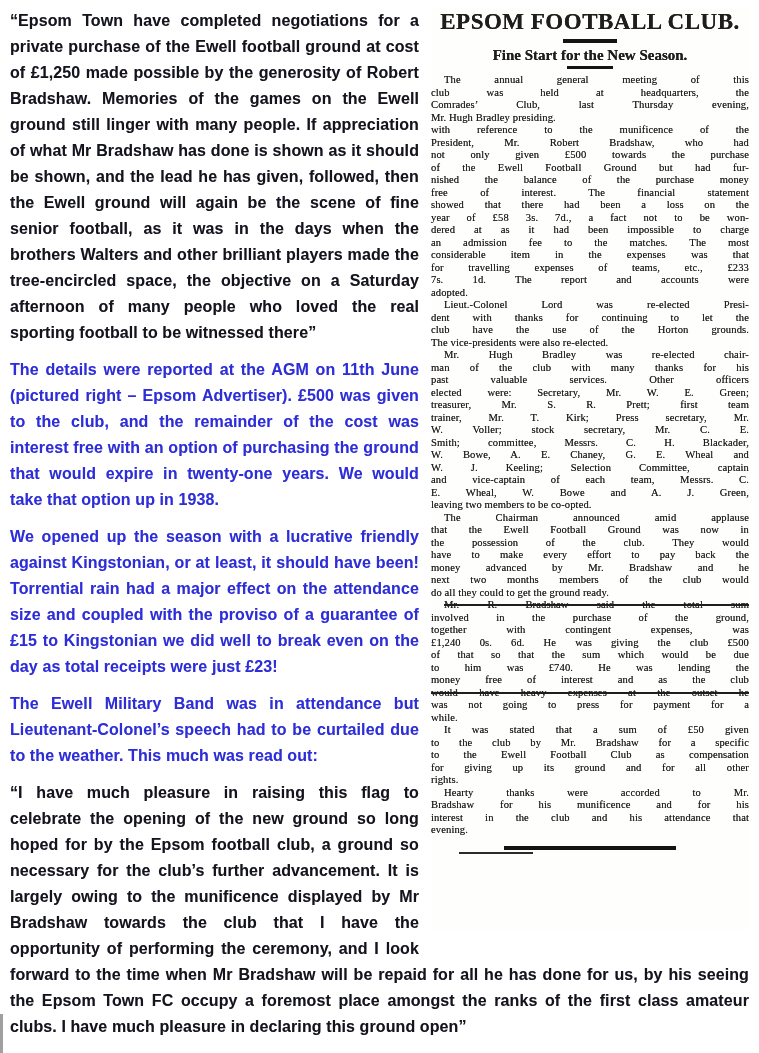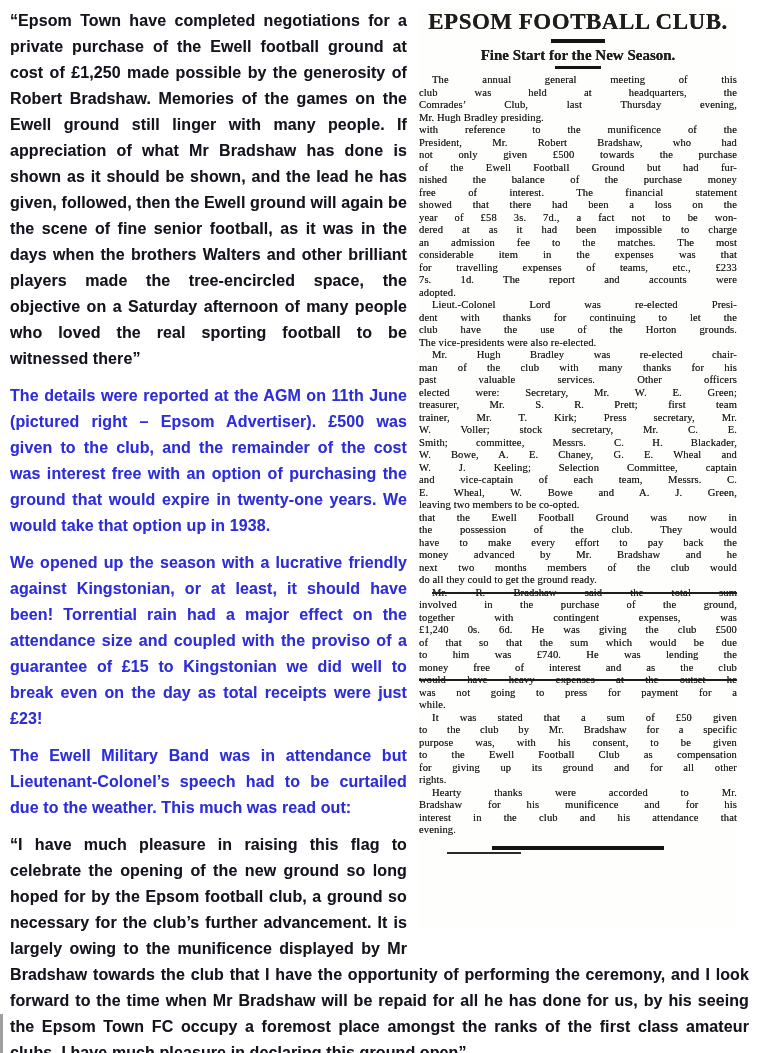--- a/index.html
+++ b/index.html
@@ -10,21 +10,21 @@
   }
   html,body{margin:0;padding:0;background:#fff;}
   body{width:759px;height:1053px;overflow:hidden;position:relative;}
   .page{
     box-sizing:border-box;width:759px;height:1053px;
     padding:8px 10px 0 10px;background:var(--paper);
     position:relative;
   }
   
   .clipping{
-    float:right;width:318px;height:922px;margin:0 12px 8px 12px;
+    float:right;width:318px;height:922px;margin:0 0 8px 12px;
     box-sizing:border-box;
     color:var(--news-ink);
     font-family:"Liberation Serif","DejaVu Serif",serif;
     background:#fefefd;
   }
   .clip-title{
     font-size:23px;font-weight:bold;text-align:center;
     letter-spacing:.5px;white-space:nowrap;line-height:28px;
     text-shadow:0 0 .5px currentColor;
   }
@@ -101,39 +101,39 @@
         <div class="clip-line">elected were: Secretary, Mr. W. E. Green;</div>
         <div class="clip-line">treasurer, Mr. S. R. Prett; first team</div>
         <div class="clip-line">trainer, Mr. T. Kirk; Press secretary, Mr.</div>
         <div class="clip-line">W. Voller; stock secretary, Mr. C. E.</div>
         <div class="clip-line">Smith; committee, Messrs. C. H. Blackader,</div>
         <div class="clip-line">W. Bowe, A. E. Chaney, G. E. Wheal and</div>
         <div class="clip-line">W. J. Keeling; Selection Committee, captain</div>
         <div class="clip-line">and vice-captain of each team, Messrs. C.</div>
         <div class="clip-line">E. Wheal, W. Bowe and A. J. Green,</div>
         <div class="clip-line end">leaving two members to be co-opted.</div>
+        <div class="clip-line indent">The Chairman announced amid applause</div>
         <div class="clip-line">that the Ewell Football Ground was now in</div>
         <div class="clip-line">the possession of the club. They would</div>
         <div class="clip-line">have to make every effort to pay back the</div>
         <div class="clip-line">money advanced by Mr. Bradshaw and he</div>
         <div class="clip-line">next two months members of the club would</div>
         <div class="clip-line end">do all they could to get the ground ready.</div>
         <div class="clip-line indent strike">Mr. R. Bradshaw said the total sum</div>
         <div class="clip-line">involved in the purchase of the ground,</div>
         <div class="clip-line">together with contingent expenses, was</div>
         <div class="clip-line">£1,240 0s. 6d. He was giving the club £500</div>
         <div class="clip-line">of that so that the sum which would be due</div>
         <div class="clip-line">to him was £740. He was lending the</div>
         <div class="clip-line">money free of interest and as the club</div>
         <div class="clip-line strike">would have heavy expenses at the outset he</div>
         <div class="clip-line">was not going to press for payment for a</div>
         <div class="clip-line end">while.</div>
         <div class="clip-line indent">It was stated that a sum of £50 given</div>
         <div class="clip-line">to the club by Mr. Bradshaw for a specific</div>
-        <div class="clip-line">purpose was, with his consent, to be given</div>
         <div class="clip-line">to the Ewell Football Club as compensation</div>
         <div class="clip-line">for giving up its ground and for all other</div>
         <div class="clip-line end">rights.</div>
         <div class="clip-line indent">Hearty thanks were accorded to Mr.</div>
         <div class="clip-line">Bradshaw for his munificence and for his</div>
         <div class="clip-line">interest in the club and his attendance that</div>
         <div class="clip-line end">evening.</div>
       </div>
     <div class="clip-rule"></div>
     <div class="clip-rule2"></div>

